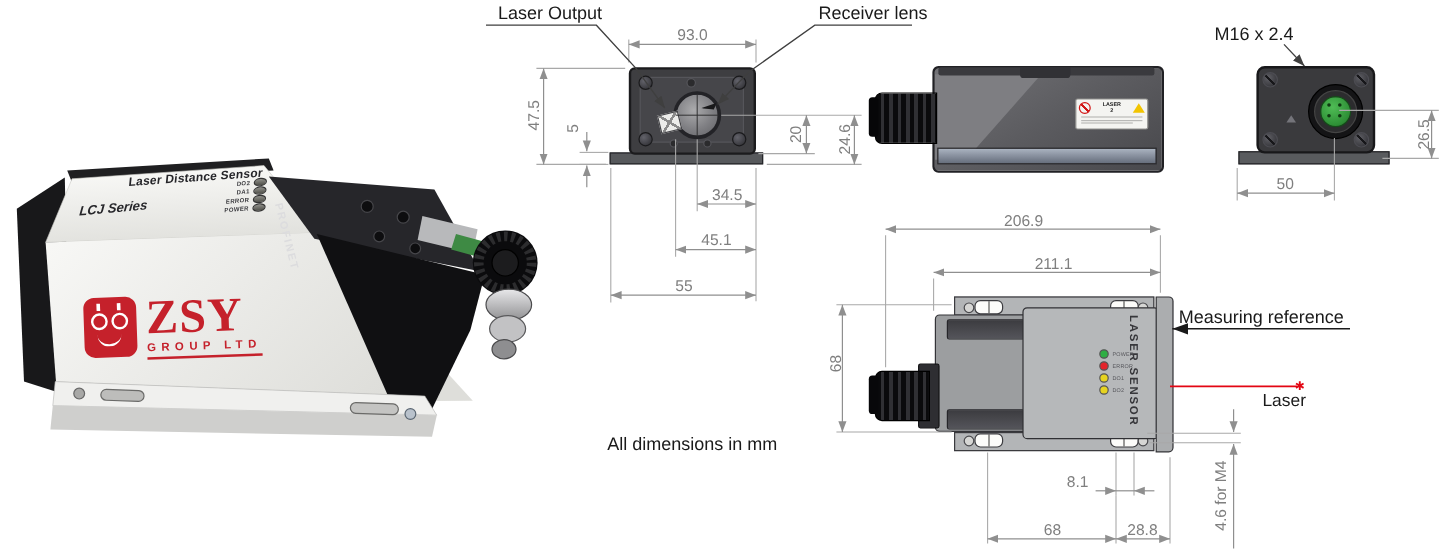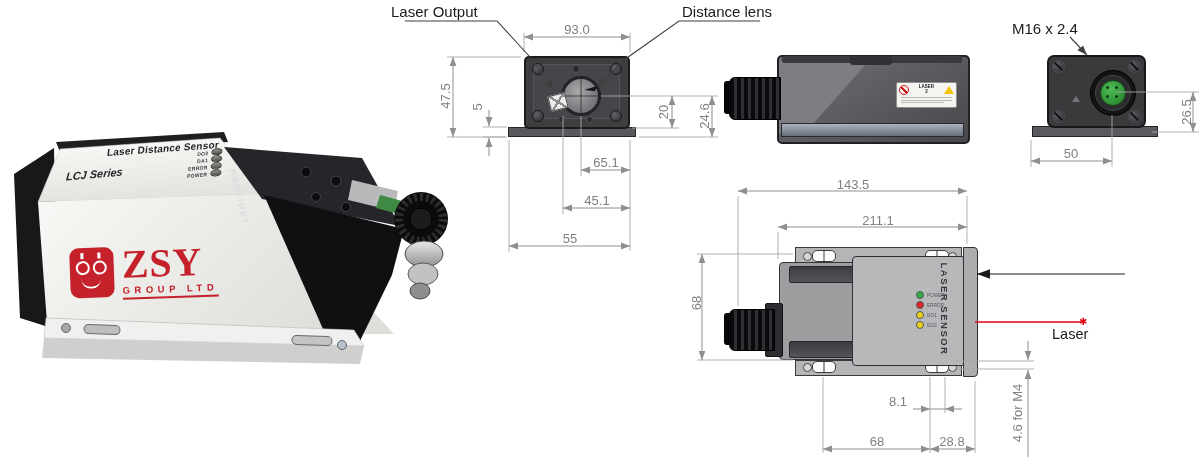--- a/index.html
+++ b/index.html
@@ -321,32 +321,34 @@
     </g>
     <line x1="977" y1="274" x2="1125" y2="274" stroke="#1a1a1a" stroke-width="1.2" marker-start="url(#ab)"></line>
     <line x1="975" y1="322" x2="1081" y2="322" stroke="#e30613" stroke-width="1.5"></line>
   </svg>
 
   <div class="dim" style="left:577px;top:29px">93.0</div>
   <div class="dim rot" style="left:445px;top:96px">47.5</div>
   <div class="dim rot" style="left:477px;top:107px">5</div>
   <div class="dim rot" style="left:663px;top:112px">20</div>
   <div class="dim rot" style="left:704px;top:116px">24.6</div>
-  <div class="dim" style="left:606px;top:162px">65.1</div>
+  <div class="dim" style="left:606px;top:162px">34.5</div>
   <div class="dim" style="left:597px;top:200px">45.1</div>
   <div class="dim" style="left:570px;top:238px">55</div>
   <div class="dim rot" style="left:1186px;top:112px">26.5</div>
   <div class="dim" style="left:1071px;top:153px">50</div>
-  <div class="dim" style="left:853px;top:184px">143.5</div>
+  <div class="dim" style="left:853px;top:184px">206.9</div>
   <div class="dim" style="left:878px;top:220px">211.1</div>
   <div class="dim rot" style="left:696px;top:303px">68</div>
   <div class="dim" style="left:898px;top:401px">8.1</div>
   <div class="dim" style="left:877px;top:441px">68</div>
   <div class="dim" style="left:952px;top:441px">28.8</div>
   <div class="dim rot" style="left:1017px;top:413px">4.6 for M4</div>
 
-  <div class="note" style="left:391px;top:3px">Laser Output</div>
-  <div class="note" style="left:682px;top:3px">Distance lens</div>
+  <div class="note" style="left:415px;top:3px">Laser Output</div>
+  <div class="note" style="left:682px;top:3px">Receiver lens</div>
   <div class="note" style="left:1012px;top:20px">M16 x 2.4</div>
+  <div class="note" style="left:1051px;top:265px;transform:translate(-50%,-50%)">Measuring reference</div>
   <div class="note" style="left:1052px;top:326px;font-size:14.5px">Laser</div>
   <div class="star" style="left:1079px;top:316px">✱</div>
+  <div class="note" style="left:506px;top:362px">All dimensions in mm</div>
 
 </div>
 
 </body></html>

